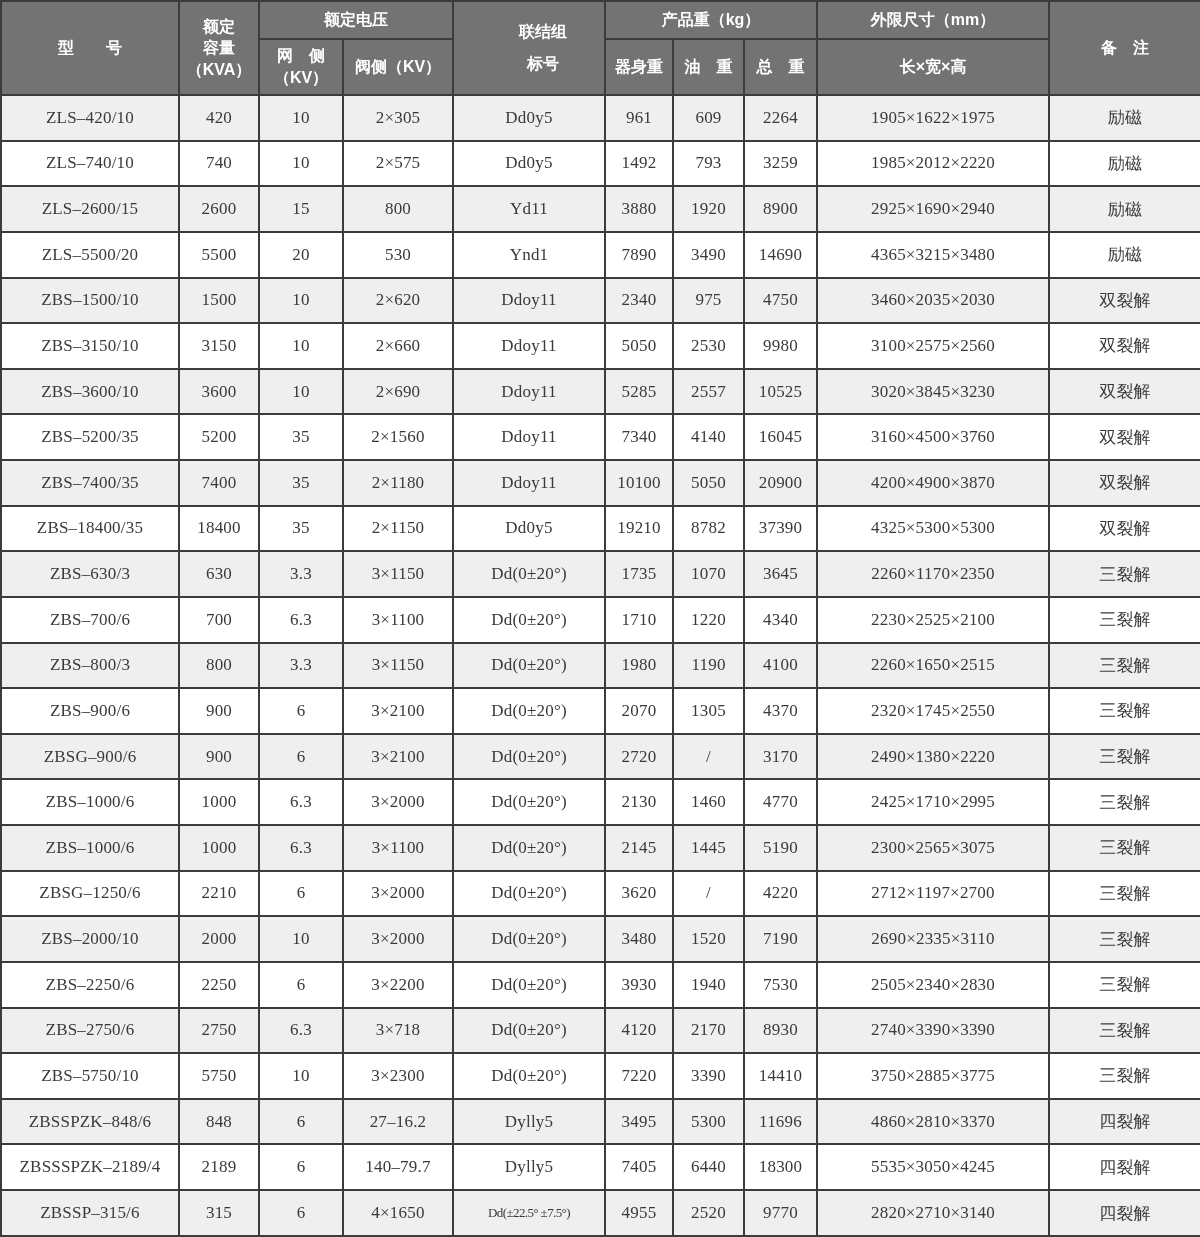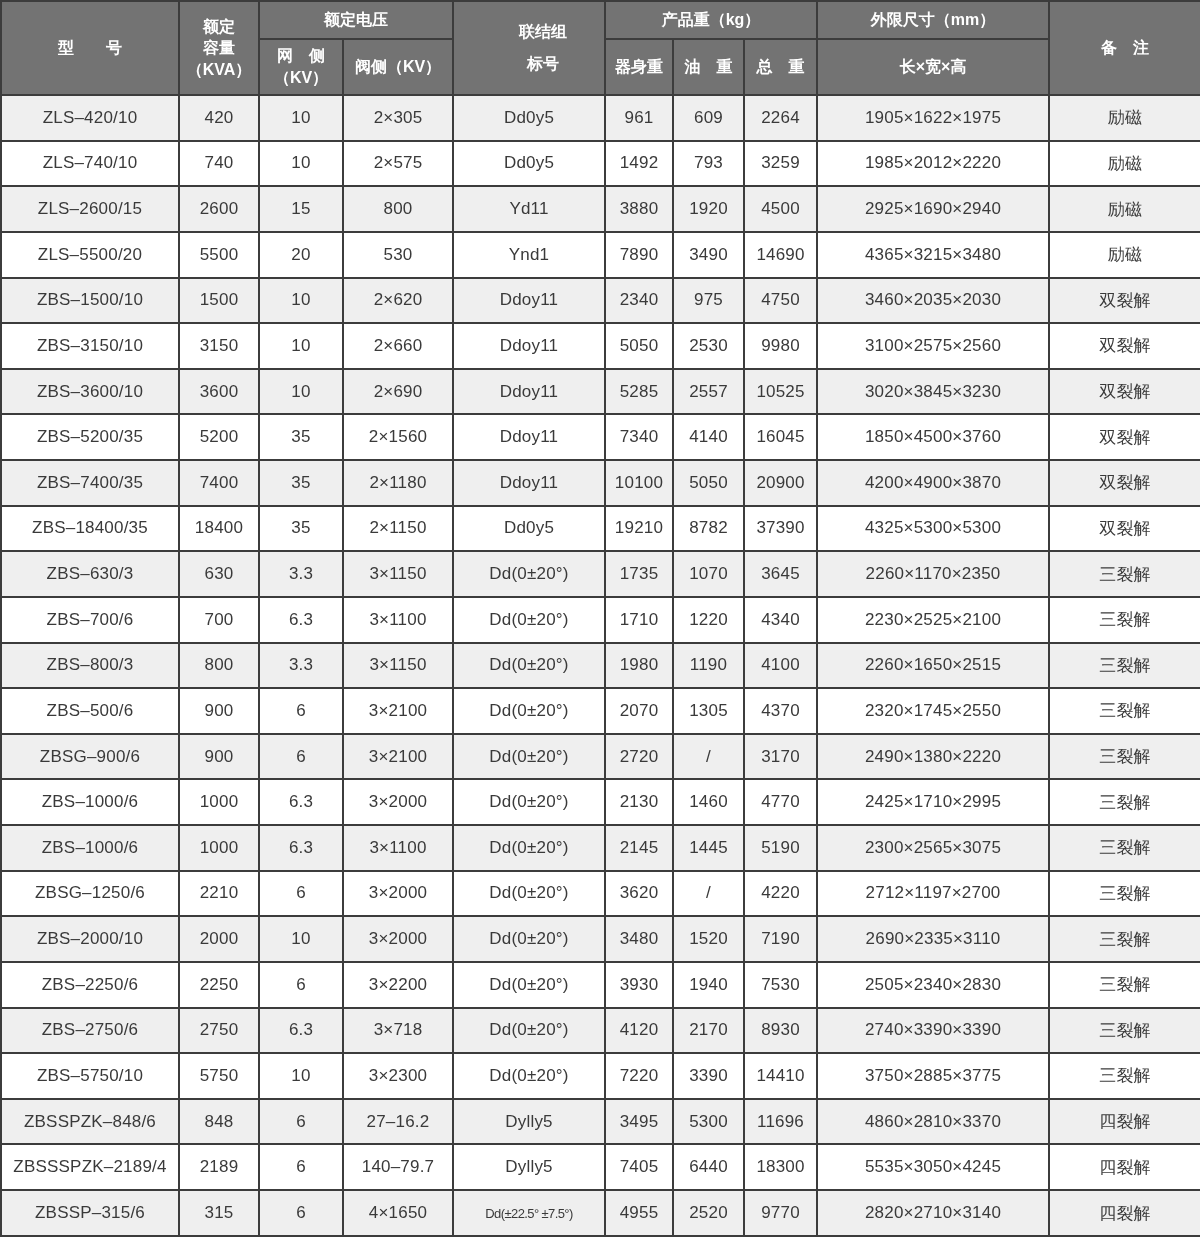--- a/index.html
+++ b/index.html
@@ -24,21 +24,21 @@
     background: #737373;
     color: #ffffff;
     font-weight: bold;
     font-size: 16px;
     white-space: pre-line;
     line-height: 1.35;
   }
   thead tr.h1 { height: 38px; }
   thead tr.h2 { height: 56px; }
   th.lh-loose { line-height: 2.0; padding-left: 28px; }
-  tbody tr { height: 33px; }
+  tbody tr { height: 33px; font-family: Liberation Serif, serif; }
   tbody td {
     font-size: 17px;
     color: #3a3a3a;
     background: #ffffff;
     letter-spacing: 0.2px;
   }
   tbody tr:nth-child(odd) td { background: #efefef; }
   tbody td.tight { font-size: 13px; letter-spacing: -0.6px; }
 </style>
 </head>
@@ -106,21 +106,21 @@
         <td>励磁</td>
       </tr>
       <tr>
         <td>ZLS–2600/15</td>
         <td>2600</td>
         <td>15</td>
         <td>800</td>
         <td>Yd11</td>
         <td>3880</td>
         <td>1920</td>
-        <td>4500</td>
+        <td>8900</td>
         <td>2925×1690×2940</td>
         <td>励磁</td>
       </tr>
       <tr>
         <td>ZLS–5500/20</td>
         <td>5500</td>
         <td>20</td>
         <td>530</td>
         <td>Ynd1</td>
         <td>7890</td>
@@ -167,21 +167,21 @@
       </tr>
       <tr>
         <td>ZBS–5200/35</td>
         <td>5200</td>
         <td>35</td>
         <td>2×1560</td>
         <td>Ddoy11</td>
         <td>7340</td>
         <td>4140</td>
         <td>16045</td>
-        <td>1850×4500×3760</td>
+        <td>3160×4500×3760</td>
         <td>双裂解</td>
       </tr>
       <tr>
         <td>ZBS–7400/35</td>
         <td>7400</td>
         <td>35</td>
         <td>2×1180</td>
         <td>Ddoy11</td>
         <td>10100</td>
         <td>5050</td>
@@ -231,21 +231,21 @@
         <td>3.3</td>
         <td>3×1150</td>
         <td>Dd(0±20°)</td>
         <td>1980</td>
         <td>1190</td>
         <td>4100</td>
         <td>2260×1650×2515</td>
         <td>三裂解</td>
       </tr>
       <tr>
-        <td>ZBS–500/6</td>
+        <td>ZBS–900/6</td>
         <td>900</td>
         <td>6</td>
         <td>3×2100</td>
         <td>Dd(0±20°)</td>
         <td>2070</td>
         <td>1305</td>
         <td>4370</td>
         <td>2320×1745×2550</td>
         <td>三裂解</td>
       </tr>

